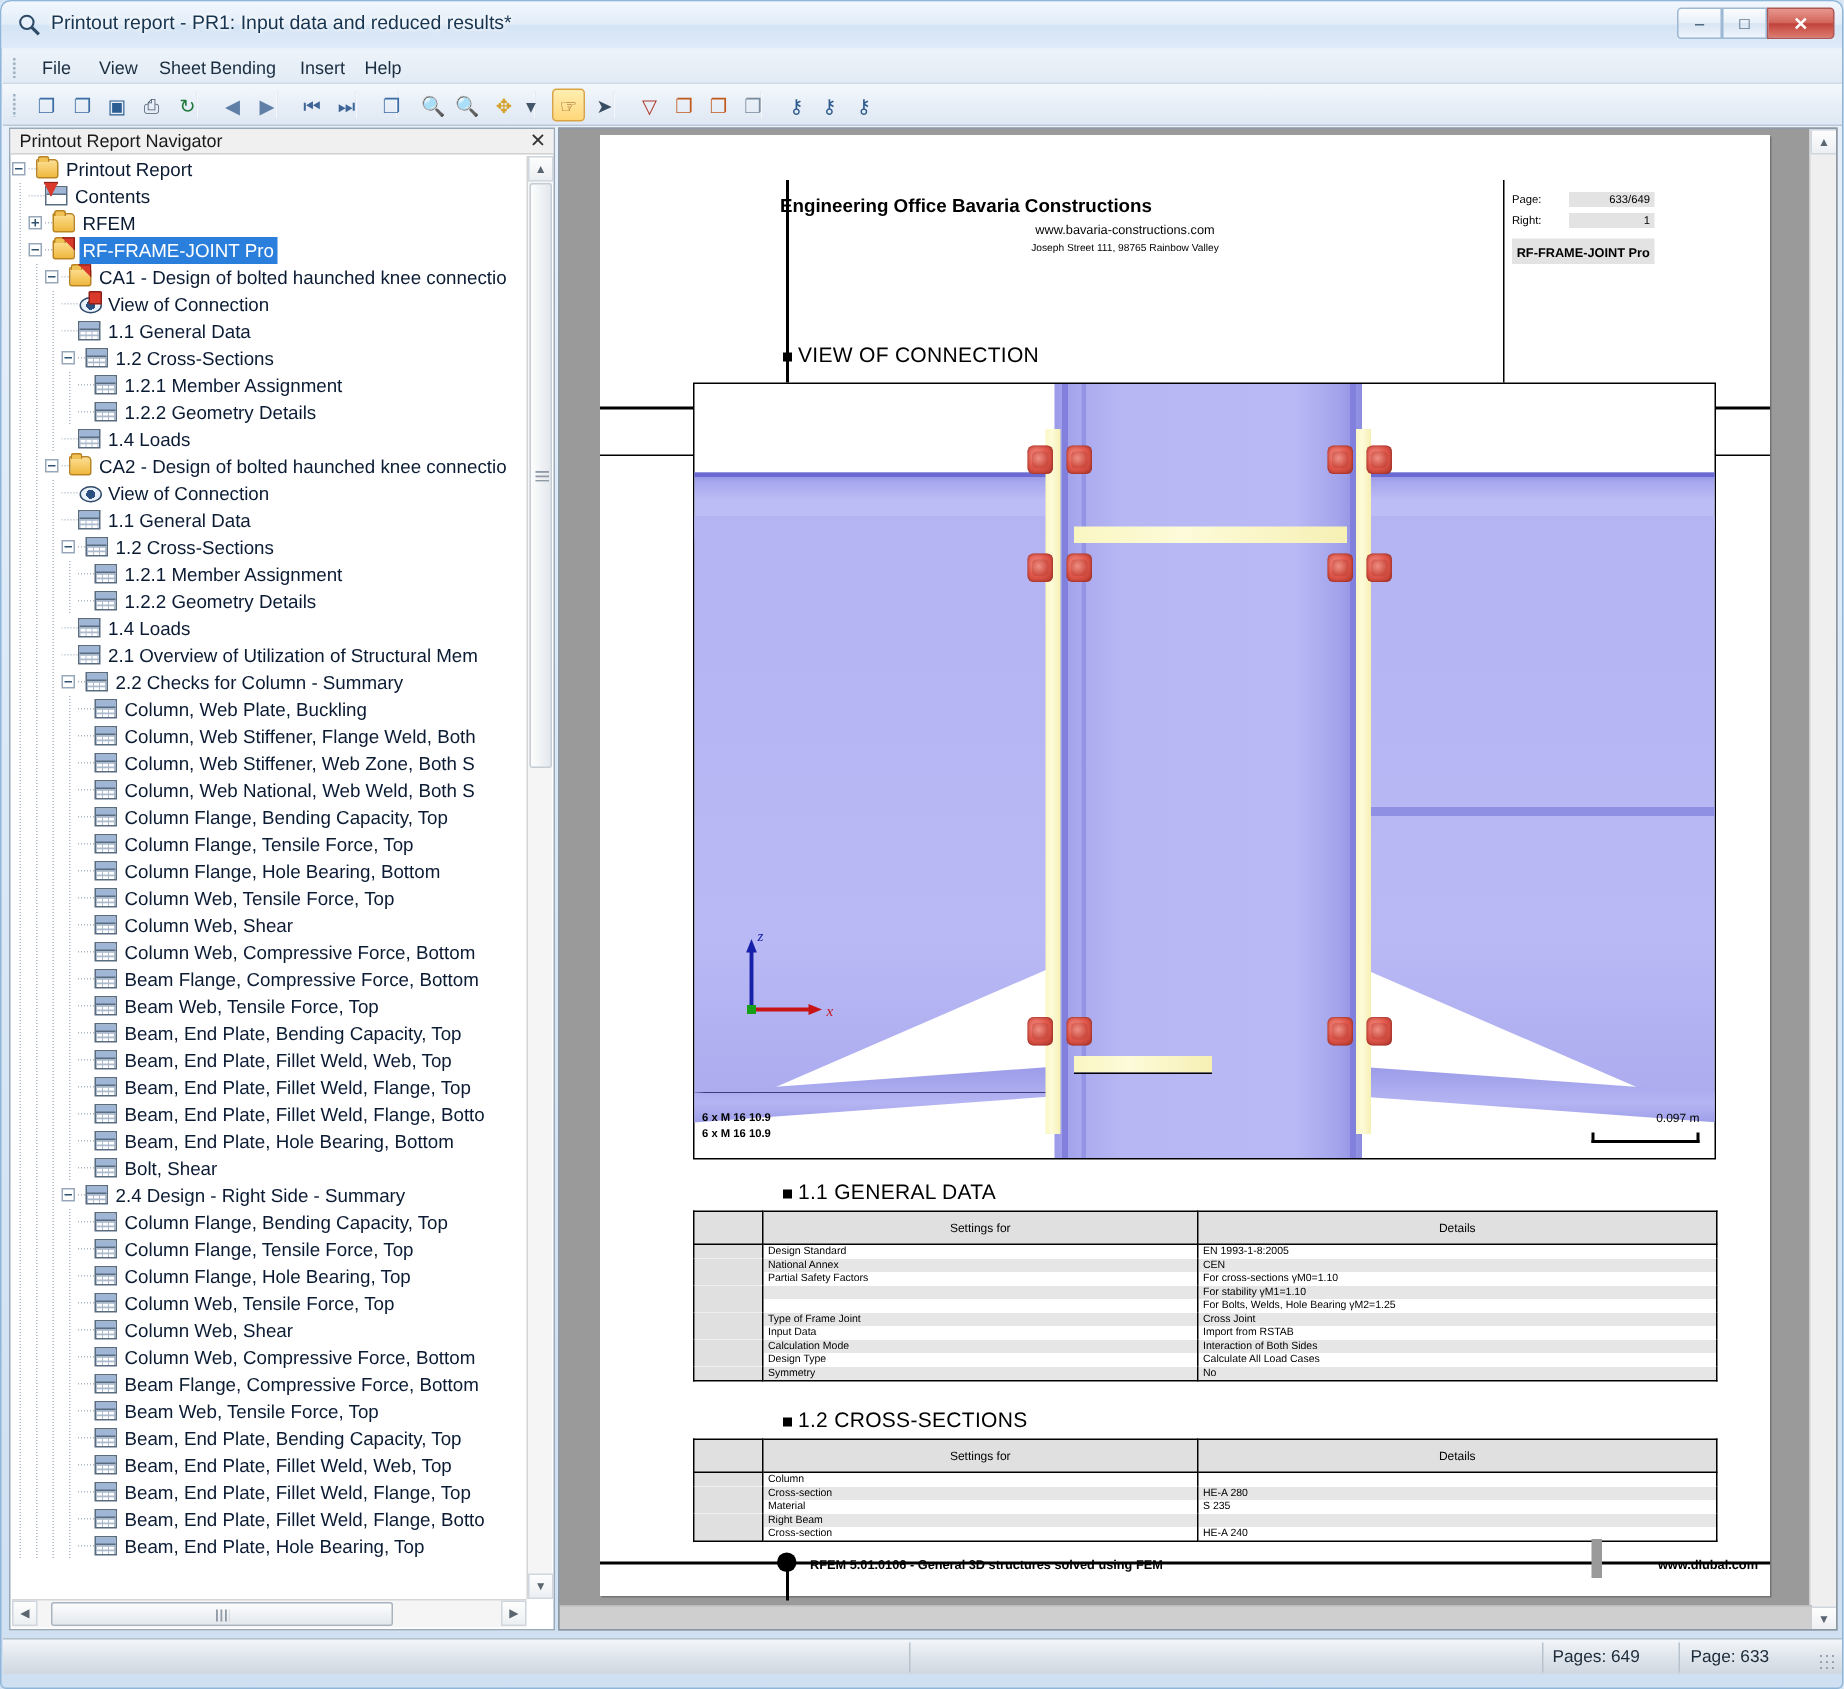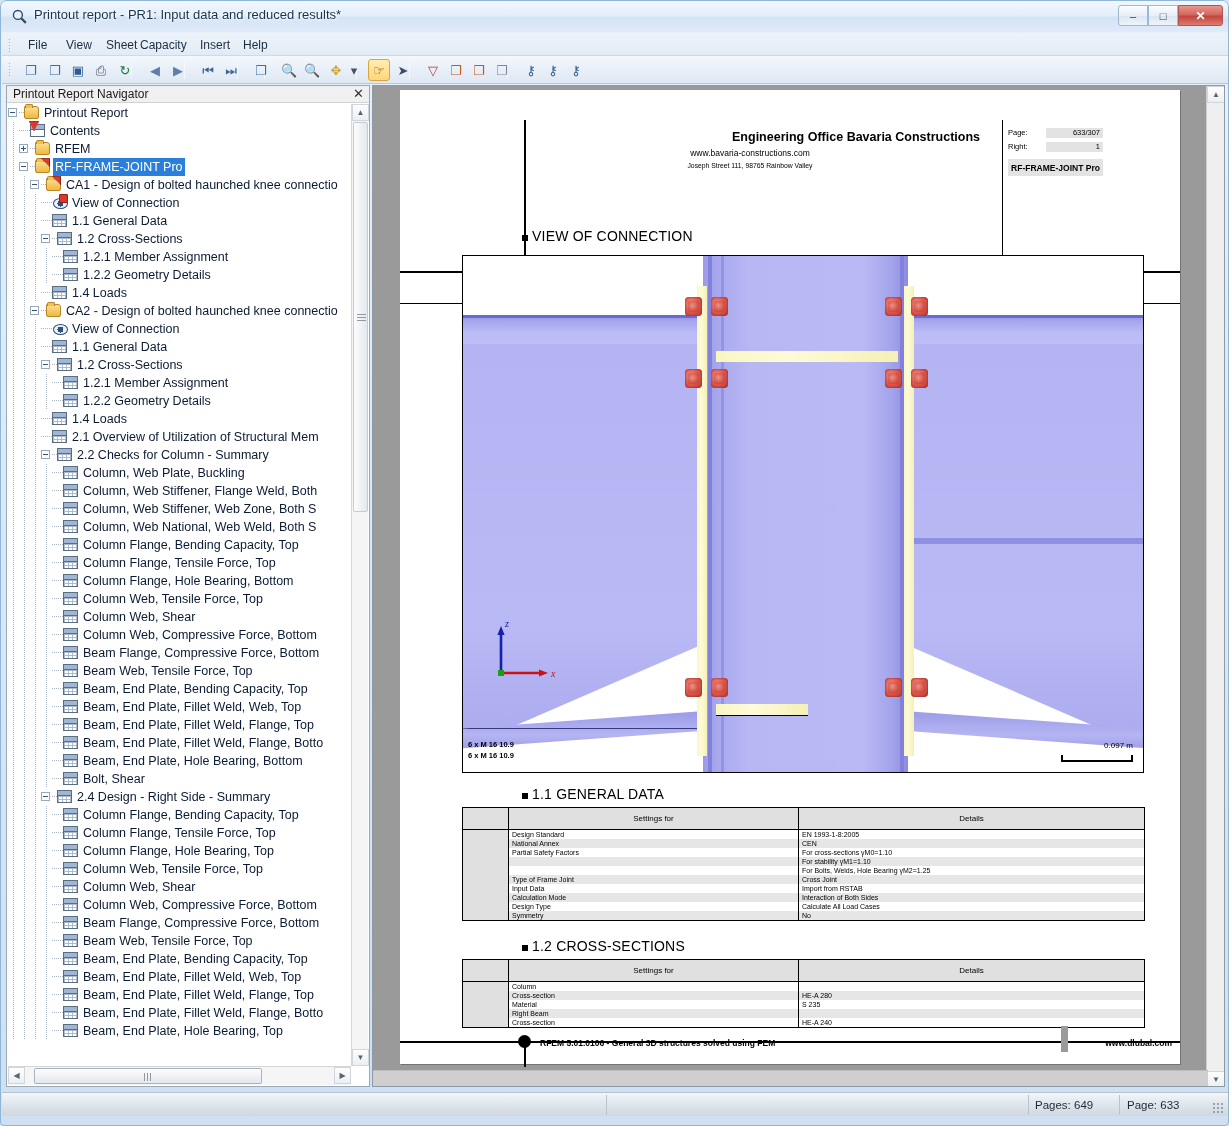--- a/index.html
+++ b/index.html
@@ -271,21 +271,21 @@
   #page {
     position: absolute; left: 27px; top: 4px; width: 780px; height: 974px;
     background: #ffffff;
     box-shadow: 1px 1px 0 rgba(0,0,0,.25);
   }
 
   
   .rule { position:absolute; background:#000; }
   #hdr-company {
     position: absolute; left: 120px; top: 40px; width: 460px;
-    text-align: right; font-size: 12.5px; font-weight: bold; color:#000;
+    text-align: left; font-size: 12.5px; font-weight: bold; color:#000;
   }
   #hdr-web {
     position: absolute; left: 120px; top: 58px; width: 460px;
     text-align: center; font-size: 8.5px; color:#000;
   }
   #hdr-addr {
     position: absolute; left: 120px; top: 72px; width: 460px;
     text-align: center; font-size: 6.8px; color:#000;
   }
   .hdr-field-lbl { position:absolute; font-size:7.5px; color:#000; }
@@ -420,21 +420,21 @@
       <div class="wbtn-glyph">✕</div>
     </div>
   </div>
 
   <div id="menubar">
     <div id="menugrip"></div>
     <div id="menu-items">
         <div class="menu-item" style="left: 18px;">File</div>
         <div class="menu-item" style="left: 56px;">View</div>
         <div class="menu-item" style="left: 96px;">Sheet</div>
-        <div class="menu-item" style="left: 130px;">Capacity</div>
+        <div class="menu-item" style="left: 130px;">Bending</div>
         <div class="menu-item" style="left: 190px;">Insert</div>
         <div class="menu-item" style="left: 233px;">Help</div>
       </div>
   </div>
 
   <div id="toolbar">
     <div id="tbgrip"></div>
     <div id="tb-items">
         <div class="tb-sep" style="left: 129px;"></div>
         <div class="tb-sep" style="left: 182px;"></div>
@@ -611,21 +611,21 @@
       <div class="rule" style="left:124px;top:183px;width:2px;height:30px;"></div>
       <div class="rule" style="left:602px;top:183px;width:1px;height:30px;"></div>
       <div class="rule" style="left:0;top:213px;width:780px;height:1px;"></div>
       <div id="dot-top"></div>
 
       <div id="hdr-company">Engineering Office Bavaria Constructions</div>
       <div id="hdr-web">www.bavaria-constructions.com</div>
       <div id="hdr-addr">Joseph Street 111, 98765 Rainbow Valley</div>
 
       <div class="hdr-field-lbl" style="left:608px;top:38px;">Page:</div>
-      <div class="hdr-field-val" style="left:646px;top:38px;width:57px;">633/307</div>
+      <div class="hdr-field-val" style="left:646px;top:38px;width:57px;">633/649</div>
       <div class="hdr-field-lbl" style="left:608px;top:52px;">Right:</div>
       <div class="hdr-field-val" style="left:646px;top:52px;width:57px;">1</div>
       <div id="hdr-prod">RF-FRAME-JOINT Pro</div>
 
       <div class="hdr-field-lbl" style="left:131px;top:191px;">Project:</div>
       <div class="hdr-field-val l" style="left:160px;top:190px;width:196px;"></div>
       <div class="hdr-field-lbl" style="left:361px;top:191px;">Model:</div>
       <div class="hdr-field-val l" style="left:390px;top:190px;width:208px;">Frame Joint ABC</div>
       <div class="hdr-field-lbl" style="left:608px;top:191px;">Date:</div>
       <div class="hdr-field-val" style="left:646px;top:190px;width:57px;">05.09.2013</div>

